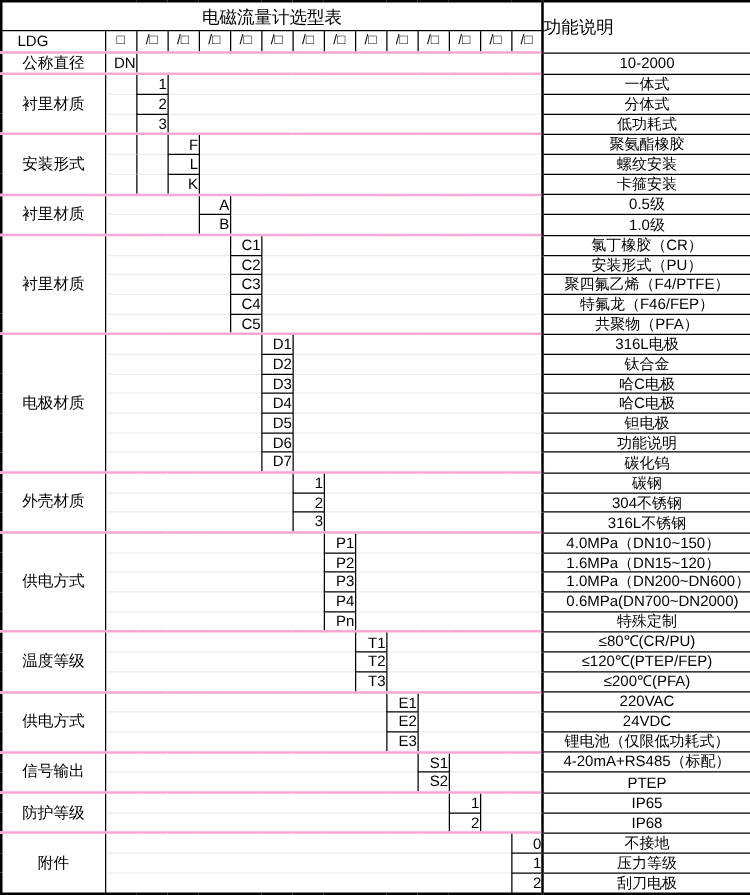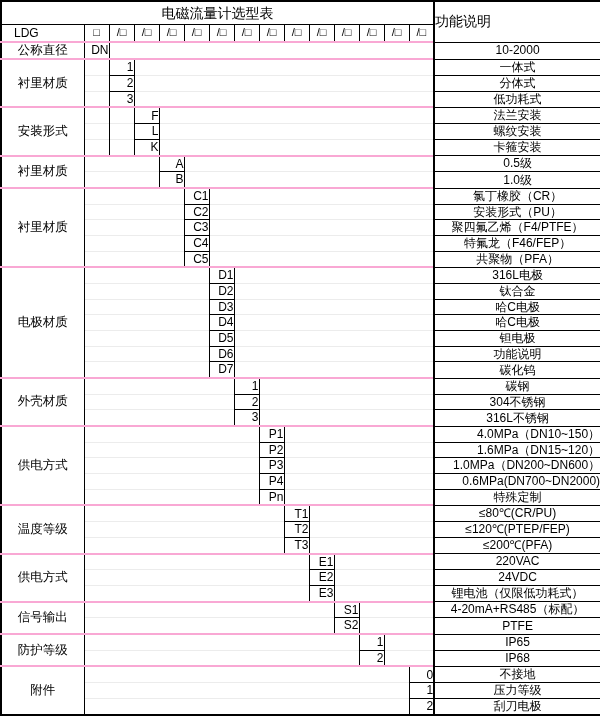--- a/index.html
+++ b/index.html
@@ -15,21 +15,21 @@
   .fhead{border:1px solid #000;border-left:2px solid #000;text-align:left;font-size:14px;font-weight:400;}
   .mrow td{height:16px;}
   .ldg{border:1px solid #000;padding-left:12px;font-size:12px;}
   .mbox{border:1px solid #000;text-align:center;font-size:11px;}
   .lbl{border:1px solid #000;text-align:center;font-size:12.5px;}
   .code{border:1px solid #000;text-align:right;}
   .e{border:0;border-top:1px solid #ececec;}
   .sr{border-right:1px solid #000;}
   .gt{border-top:2px solid #f9a8d4;}
   .val{border:1px solid #000;border-left:2px solid #000;text-align:center;margin-left:20px;}
-  .val.left{text-align:right;padding-left:18px;}
+  .val.left{text-align:left;padding-left:18px;}
 </style>
 </head>
 <body>
 
 <table id="tbl">
   <colgroup>
     <col style="width:83px">
     <col style="width:25px">
       <col style="width:25px">
       <col style="width:25px">
@@ -92,21 +92,21 @@
         <td class="code">3</td>
         <td class="e" colspan="12"></td>
         <td class="val">低功耗式</td>
       </tr>
       <tr>
         <td class="lbl gt" rowspan="3">安装形式</td>
         <td class="e sr gt"></td>
         <td class="e gt"></td>
         <td class="code gt">F</td>
         <td class="e gt" colspan="11"></td>
-        <td class="val">法兰安装</td>
+        <td class="val">聚氨酯橡胶</td>
       </tr>
       <tr>
         <td class="e sr"></td>
         <td class="e"></td>
         <td class="code">L</td>
         <td class="e" colspan="11"></td>
         <td class="val">螺纹安装</td>
       </tr>
       <tr>
         <td class="e sr"></td>
@@ -294,21 +294,21 @@
         <td class="lbl gt" rowspan="2">信号输出</td>
         <td class="e gt" colspan="10"></td>
         <td class="code gt">S1</td>
         <td class="e gt" colspan="3"></td>
         <td class="val">4-20mA+RS485（标配）</td>
       </tr>
       <tr>
         <td class="e" colspan="10"></td>
         <td class="code">S2</td>
         <td class="e" colspan="3"></td>
-        <td class="val">PTFE</td>
+        <td class="val">PTEP</td>
       </tr>
       <tr>
         <td class="lbl gt" rowspan="2">防护等级</td>
         <td class="e gt" colspan="11"></td>
         <td class="code gt">1</td>
         <td class="e gt" colspan="2"></td>
         <td class="val">IP65</td>
       </tr>
       <tr>
         <td class="e" colspan="11"></td>

